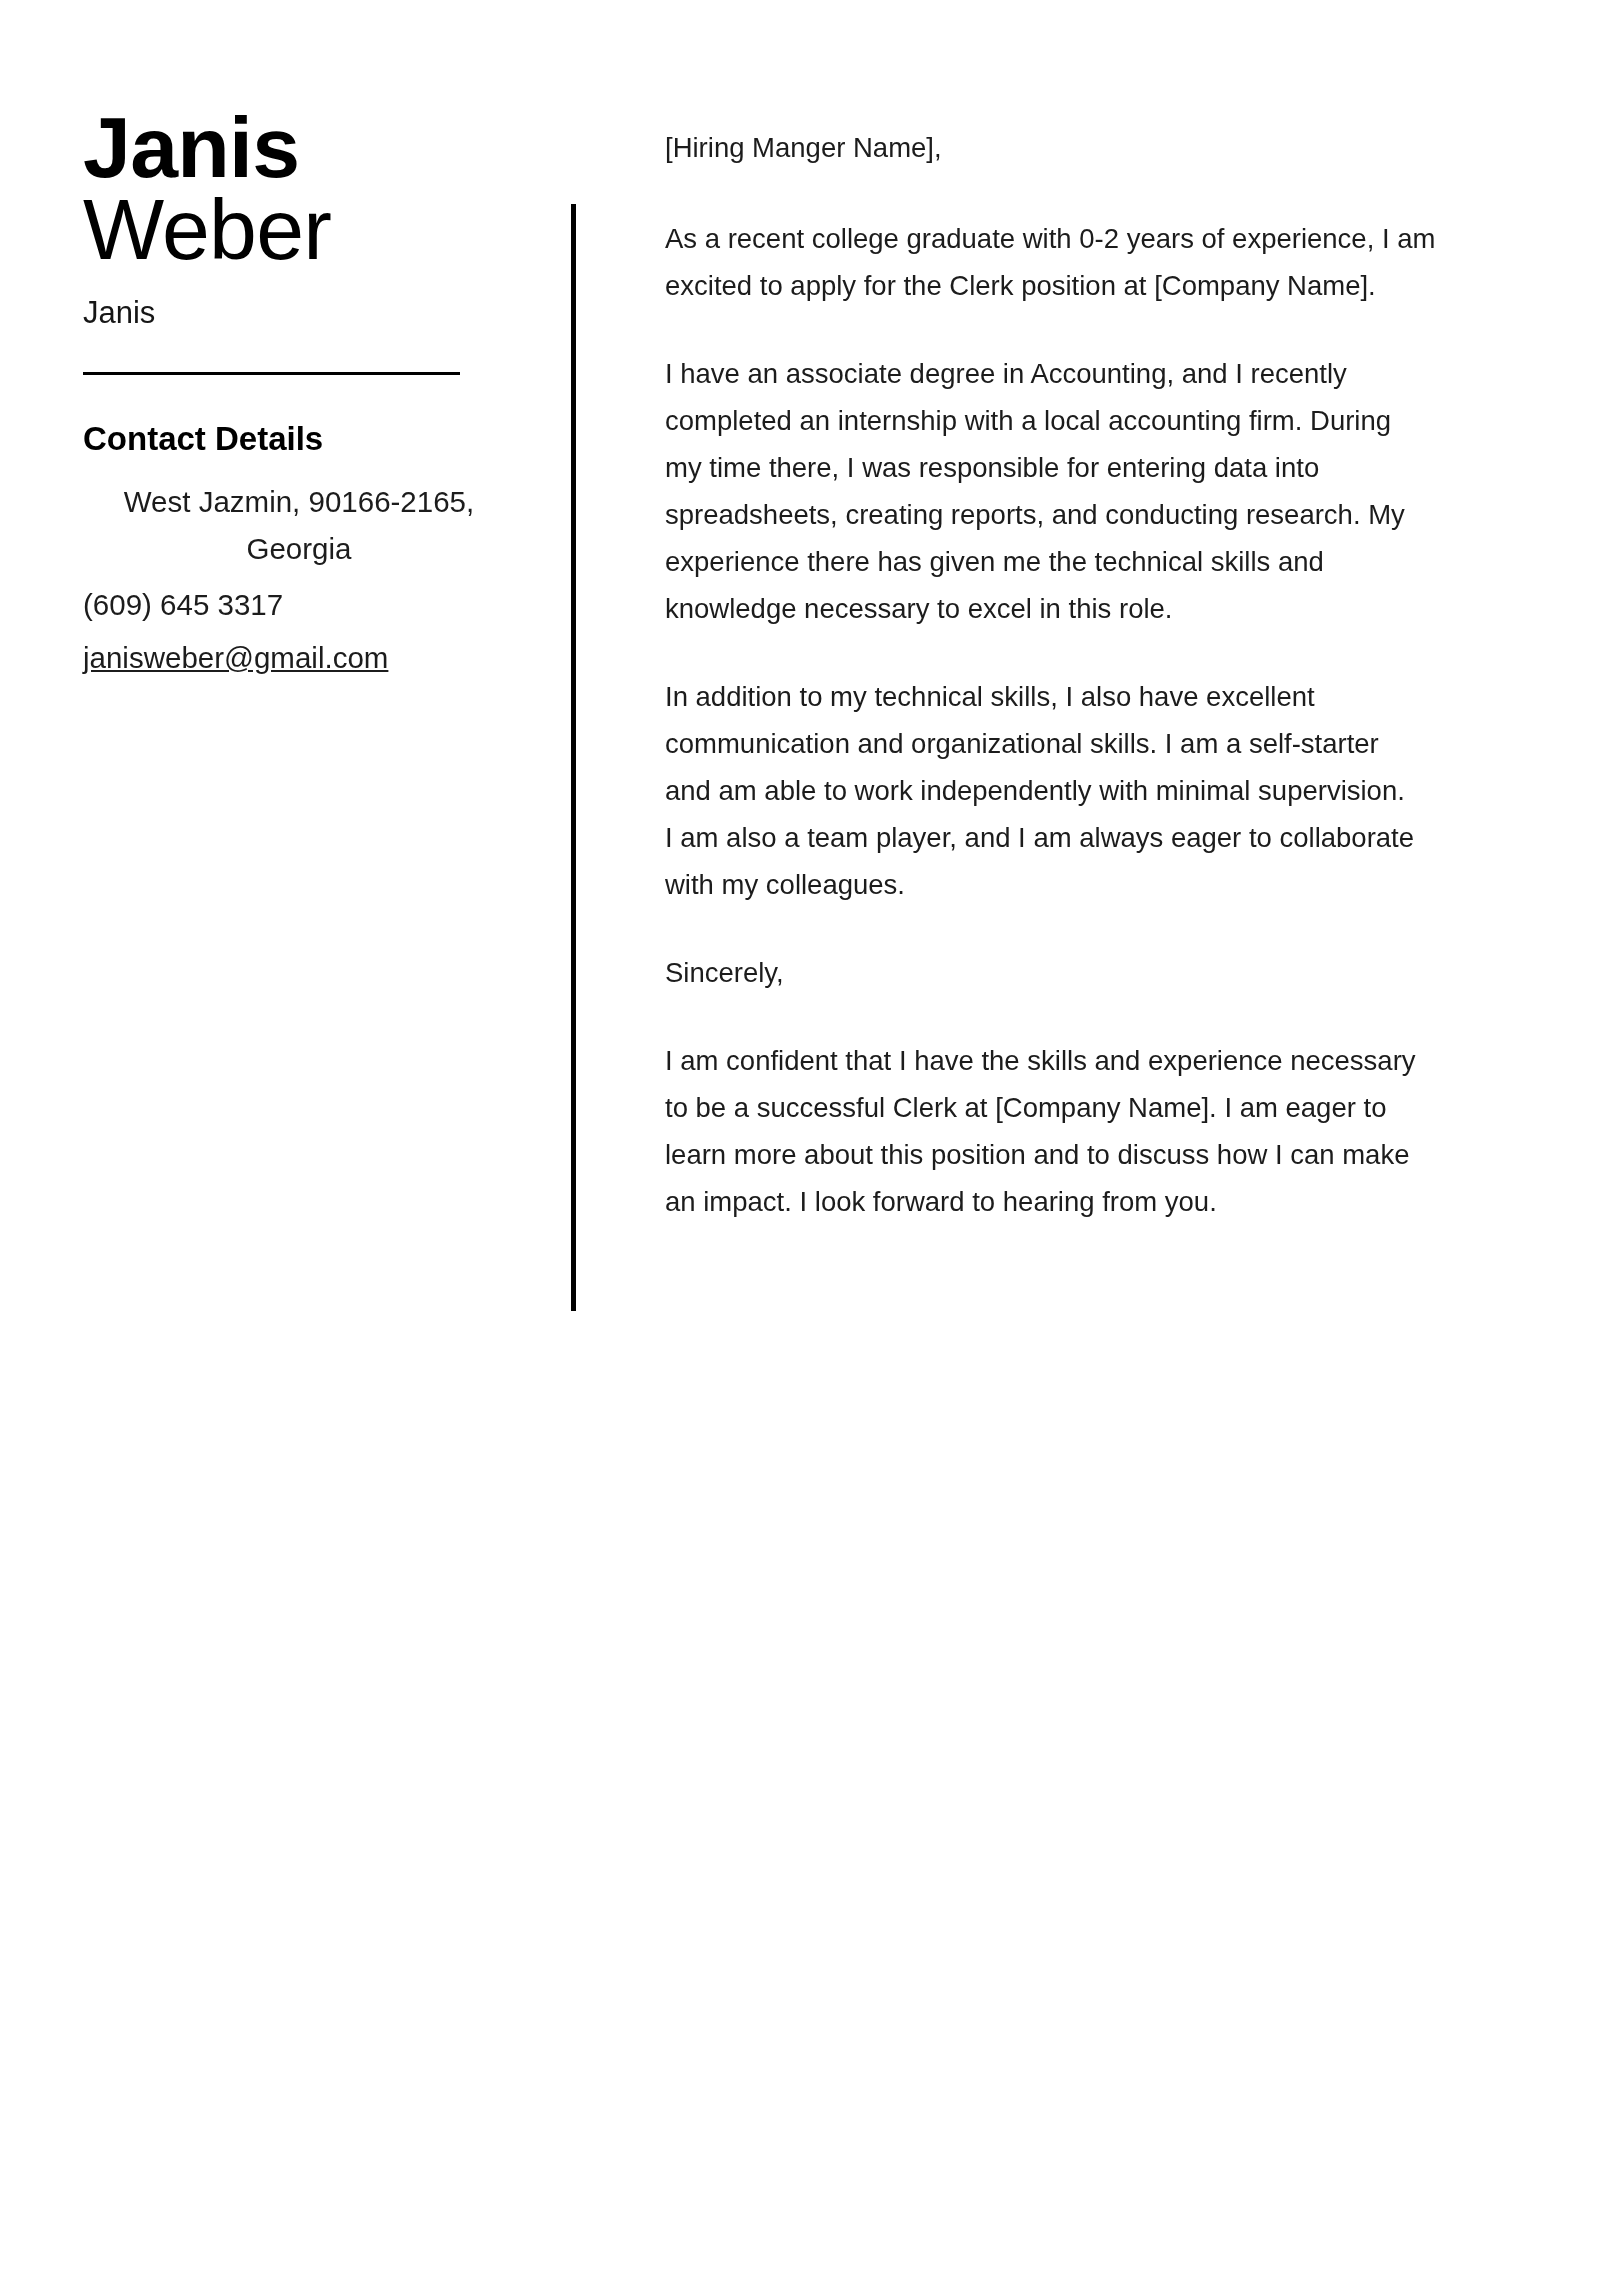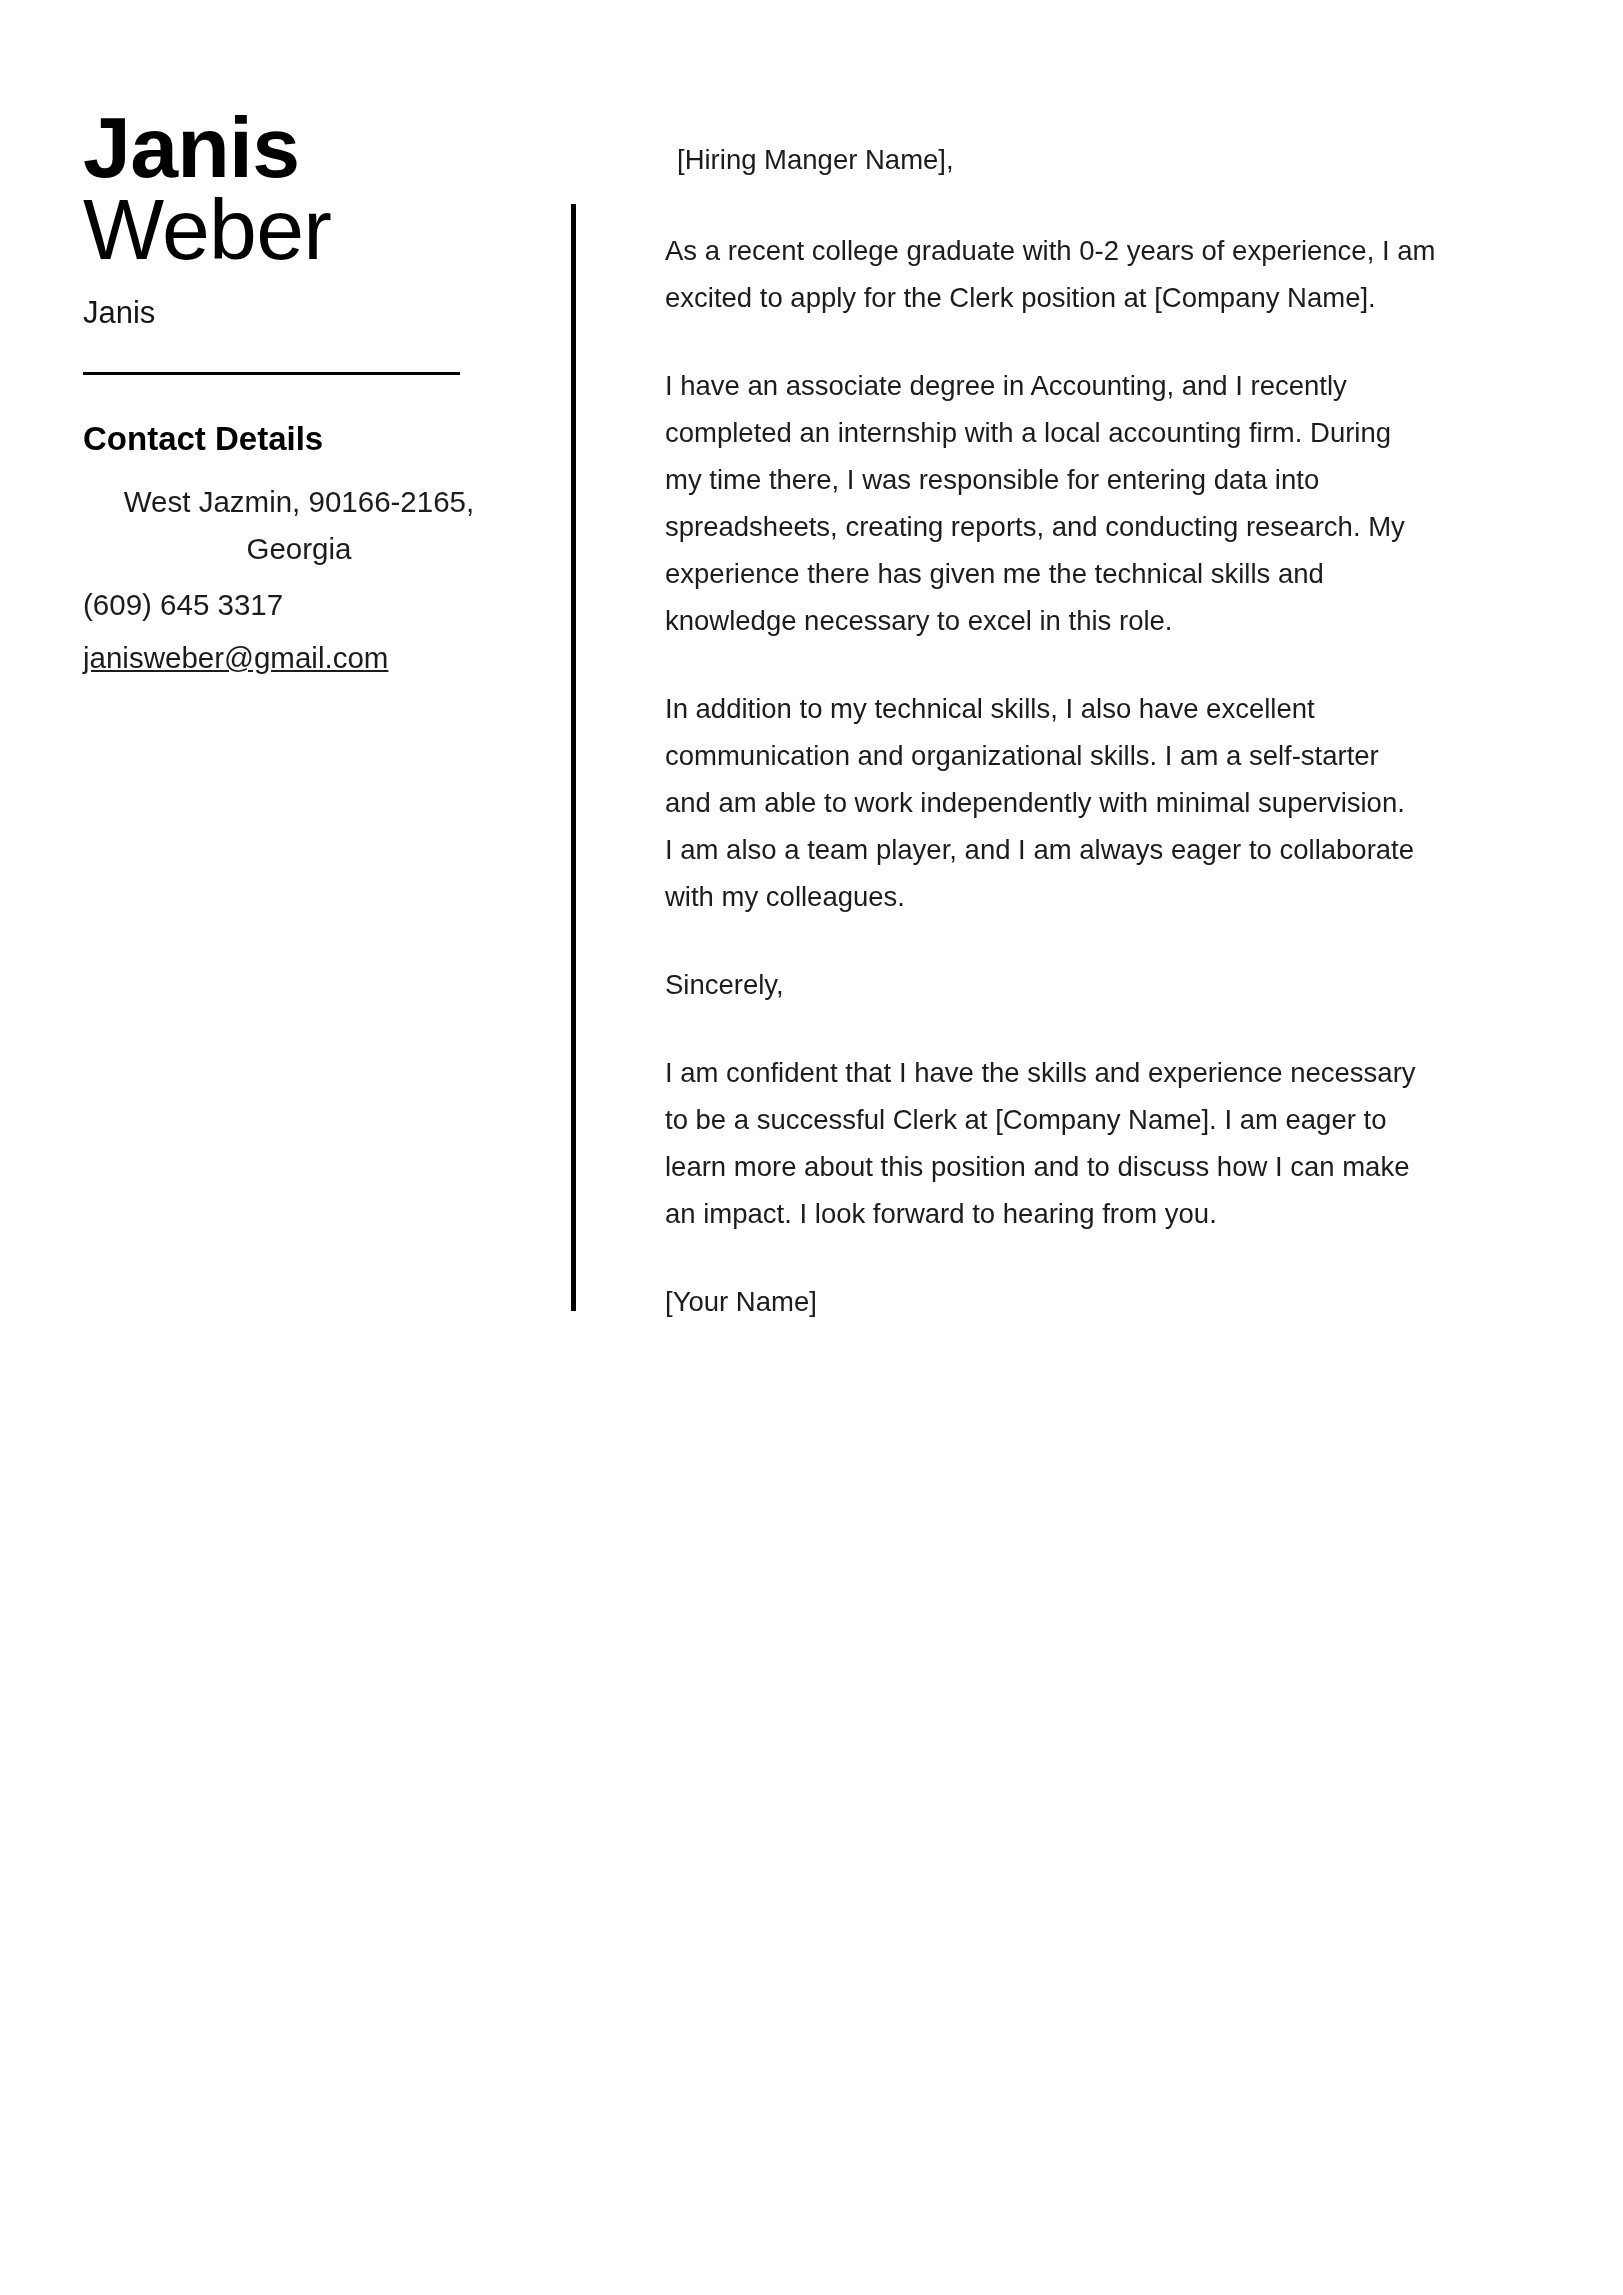--- a/index.html
+++ b/index.html
@@ -31,21 +31,21 @@
   .phone   { margin:9.8px 0 0 0; }
   .email   { margin:5.9px 0 0 0; }
   .email a { color:#1c1c1c; text-decoration:underline; cursor:pointer; }
 
   
   .vrule { position:absolute; left:571px; top:204px; width:5.2px; height:1107px; background:#000; }
 
   
   .letter { position:absolute; left:665px; top:124px; width:904px; color:#1c1c1c; }
 
-  .greeting { margin:12px; font-size:27.5px; line-height:47px; white-space:pre-line; }
+  .greeting { margin:0; font-size:27.5px; line-height:47px; white-space:pre-line; }
 
   .letter-body { margin-top:33px; padding-top:10.5px; }
 
   .para { margin:0 0 41px 0; font-size:27.5px; line-height:47px; white-space:pre-line; }
   .para:last-child { margin-bottom:0; }
 </style>
 </head>
 <body>
 
 <div class="page">
@@ -85,18 +85,17 @@
       <p class="para">In addition to my technical skills, I also have excellent
 communication and organizational skills. I am a self-starter
 and am able to work independently with minimal supervision.
 I am also a team player, and I am always eager to collaborate
 with my colleagues.</p>
       <p class="para closing">Sincerely,</p>
       <p class="para">I am confident that I have the skills and experience necessary
 to be a successful Clerk at [Company Name]. I am eager to
 learn more about this position and to discuss how I can make
 an impact. I look forward to hearing from you.</p>
-      <p class="para signature">[Your Name]</p>
     </div>
   </main>
 
 </div>
 
 
 </body></html>

